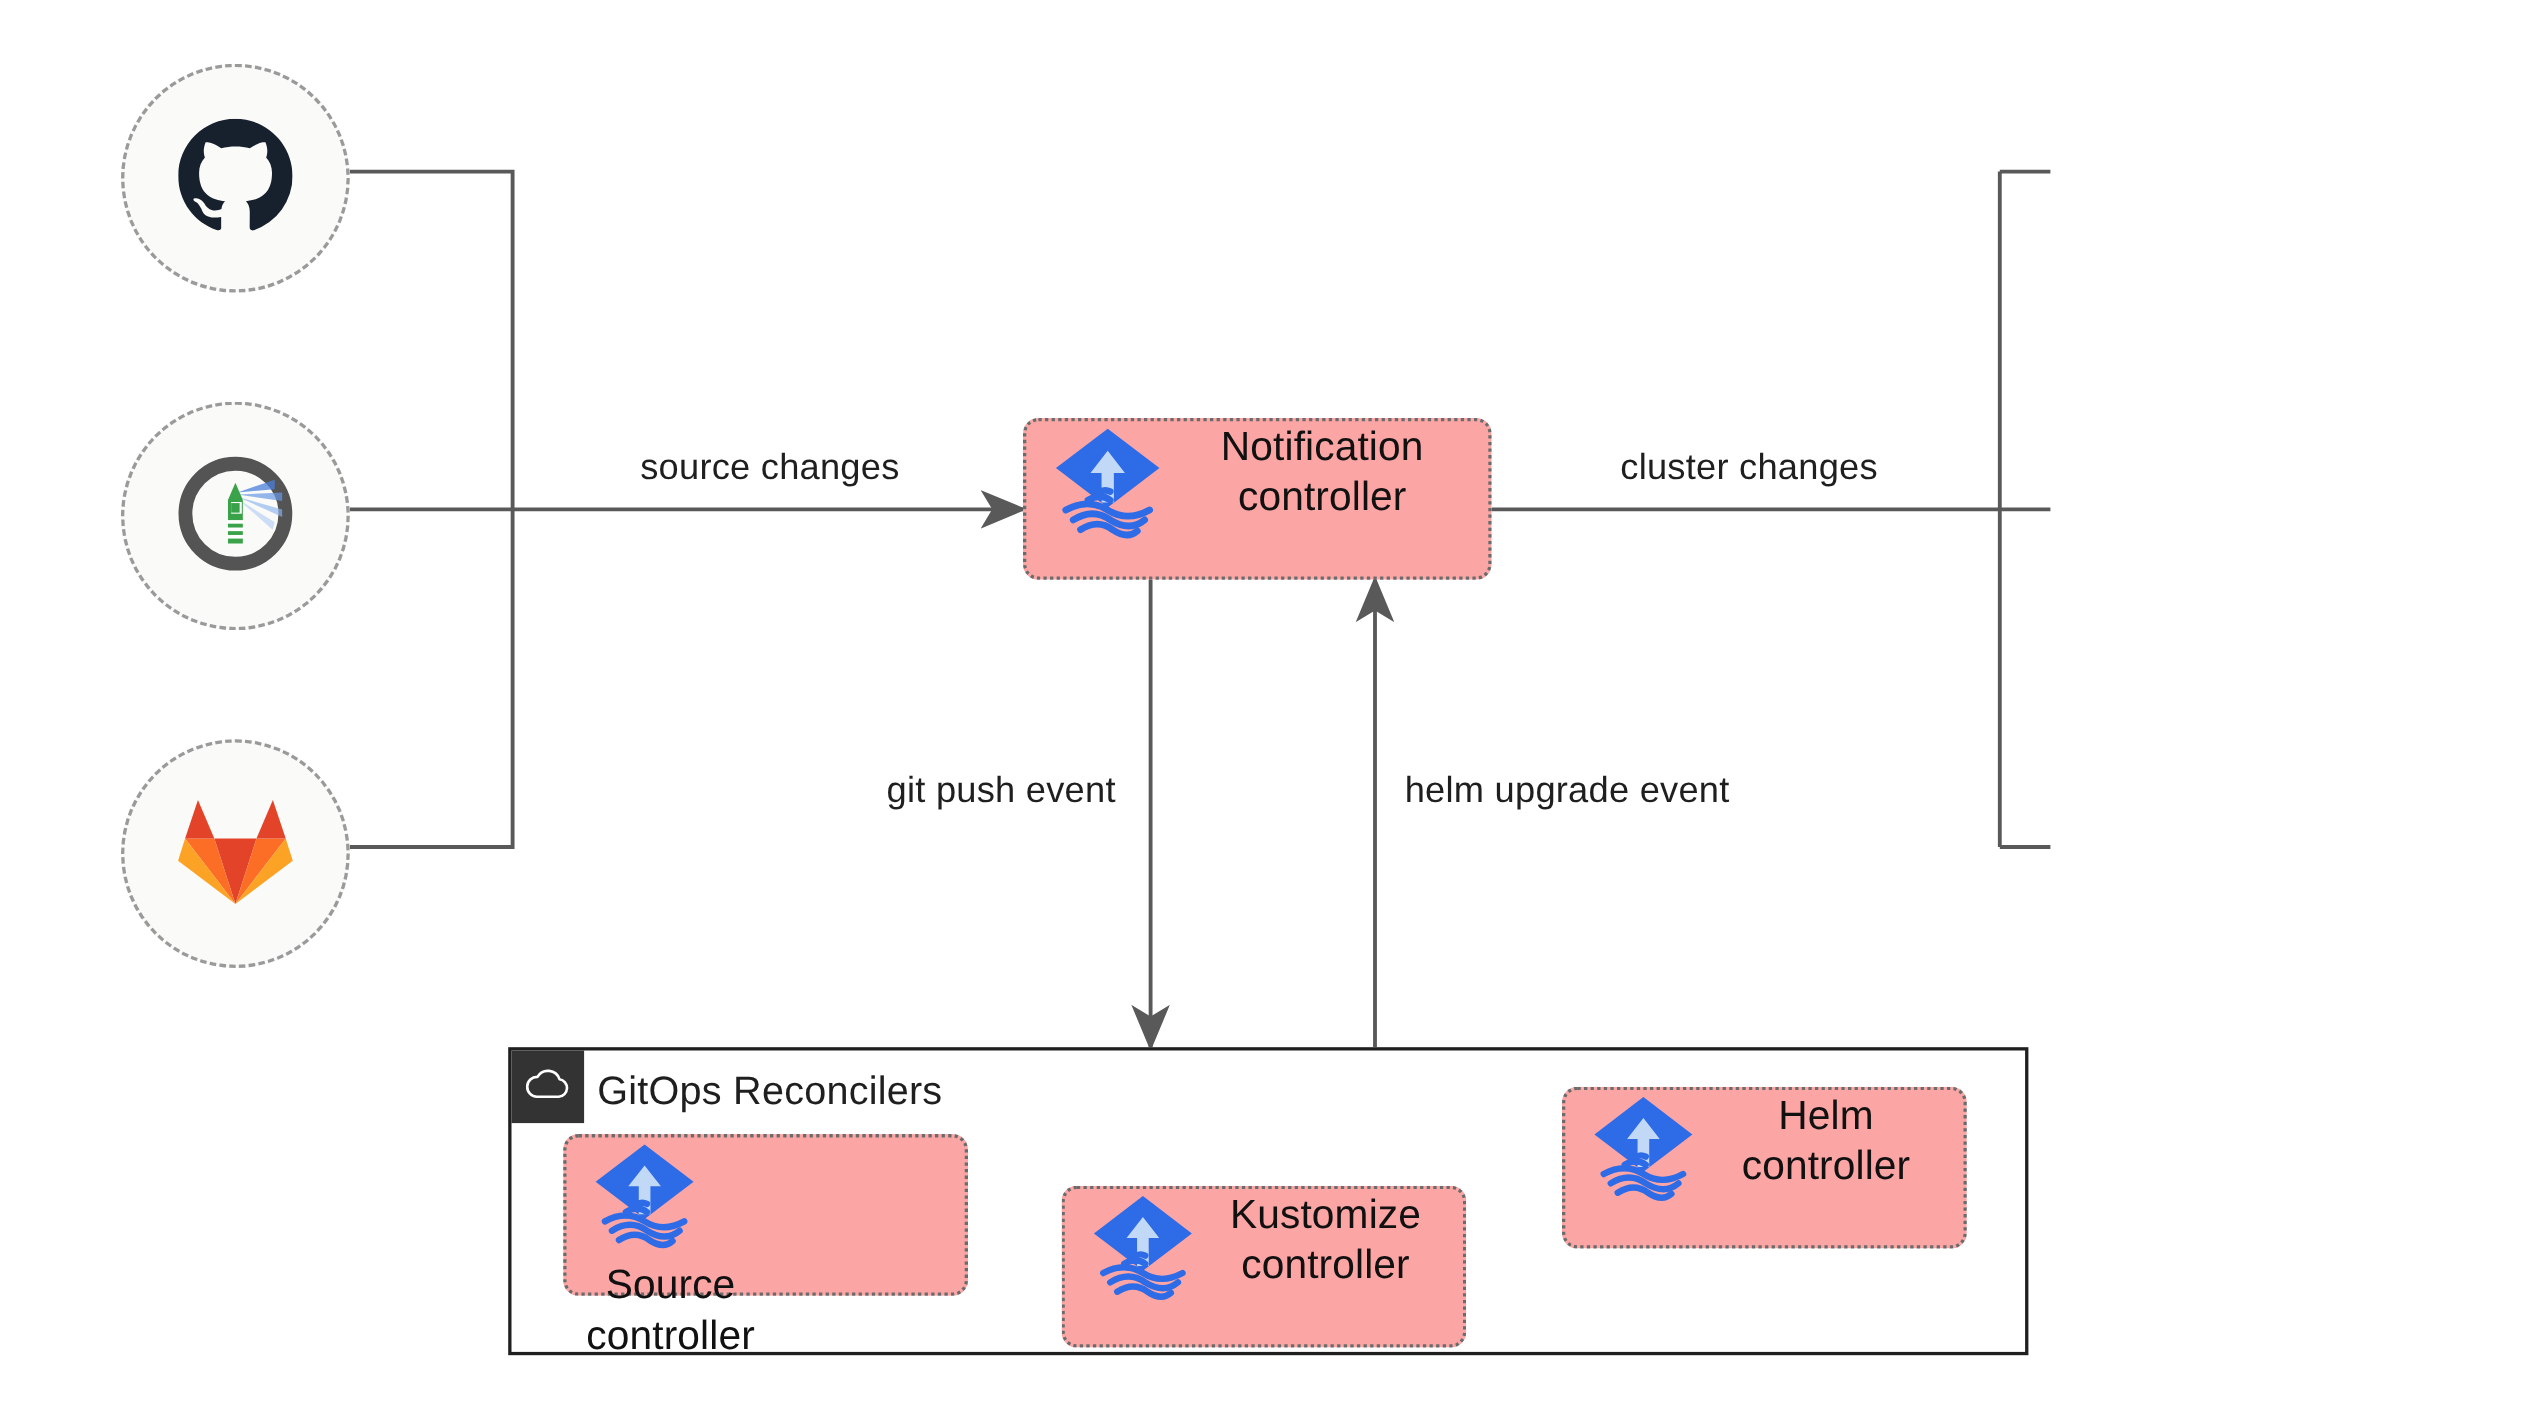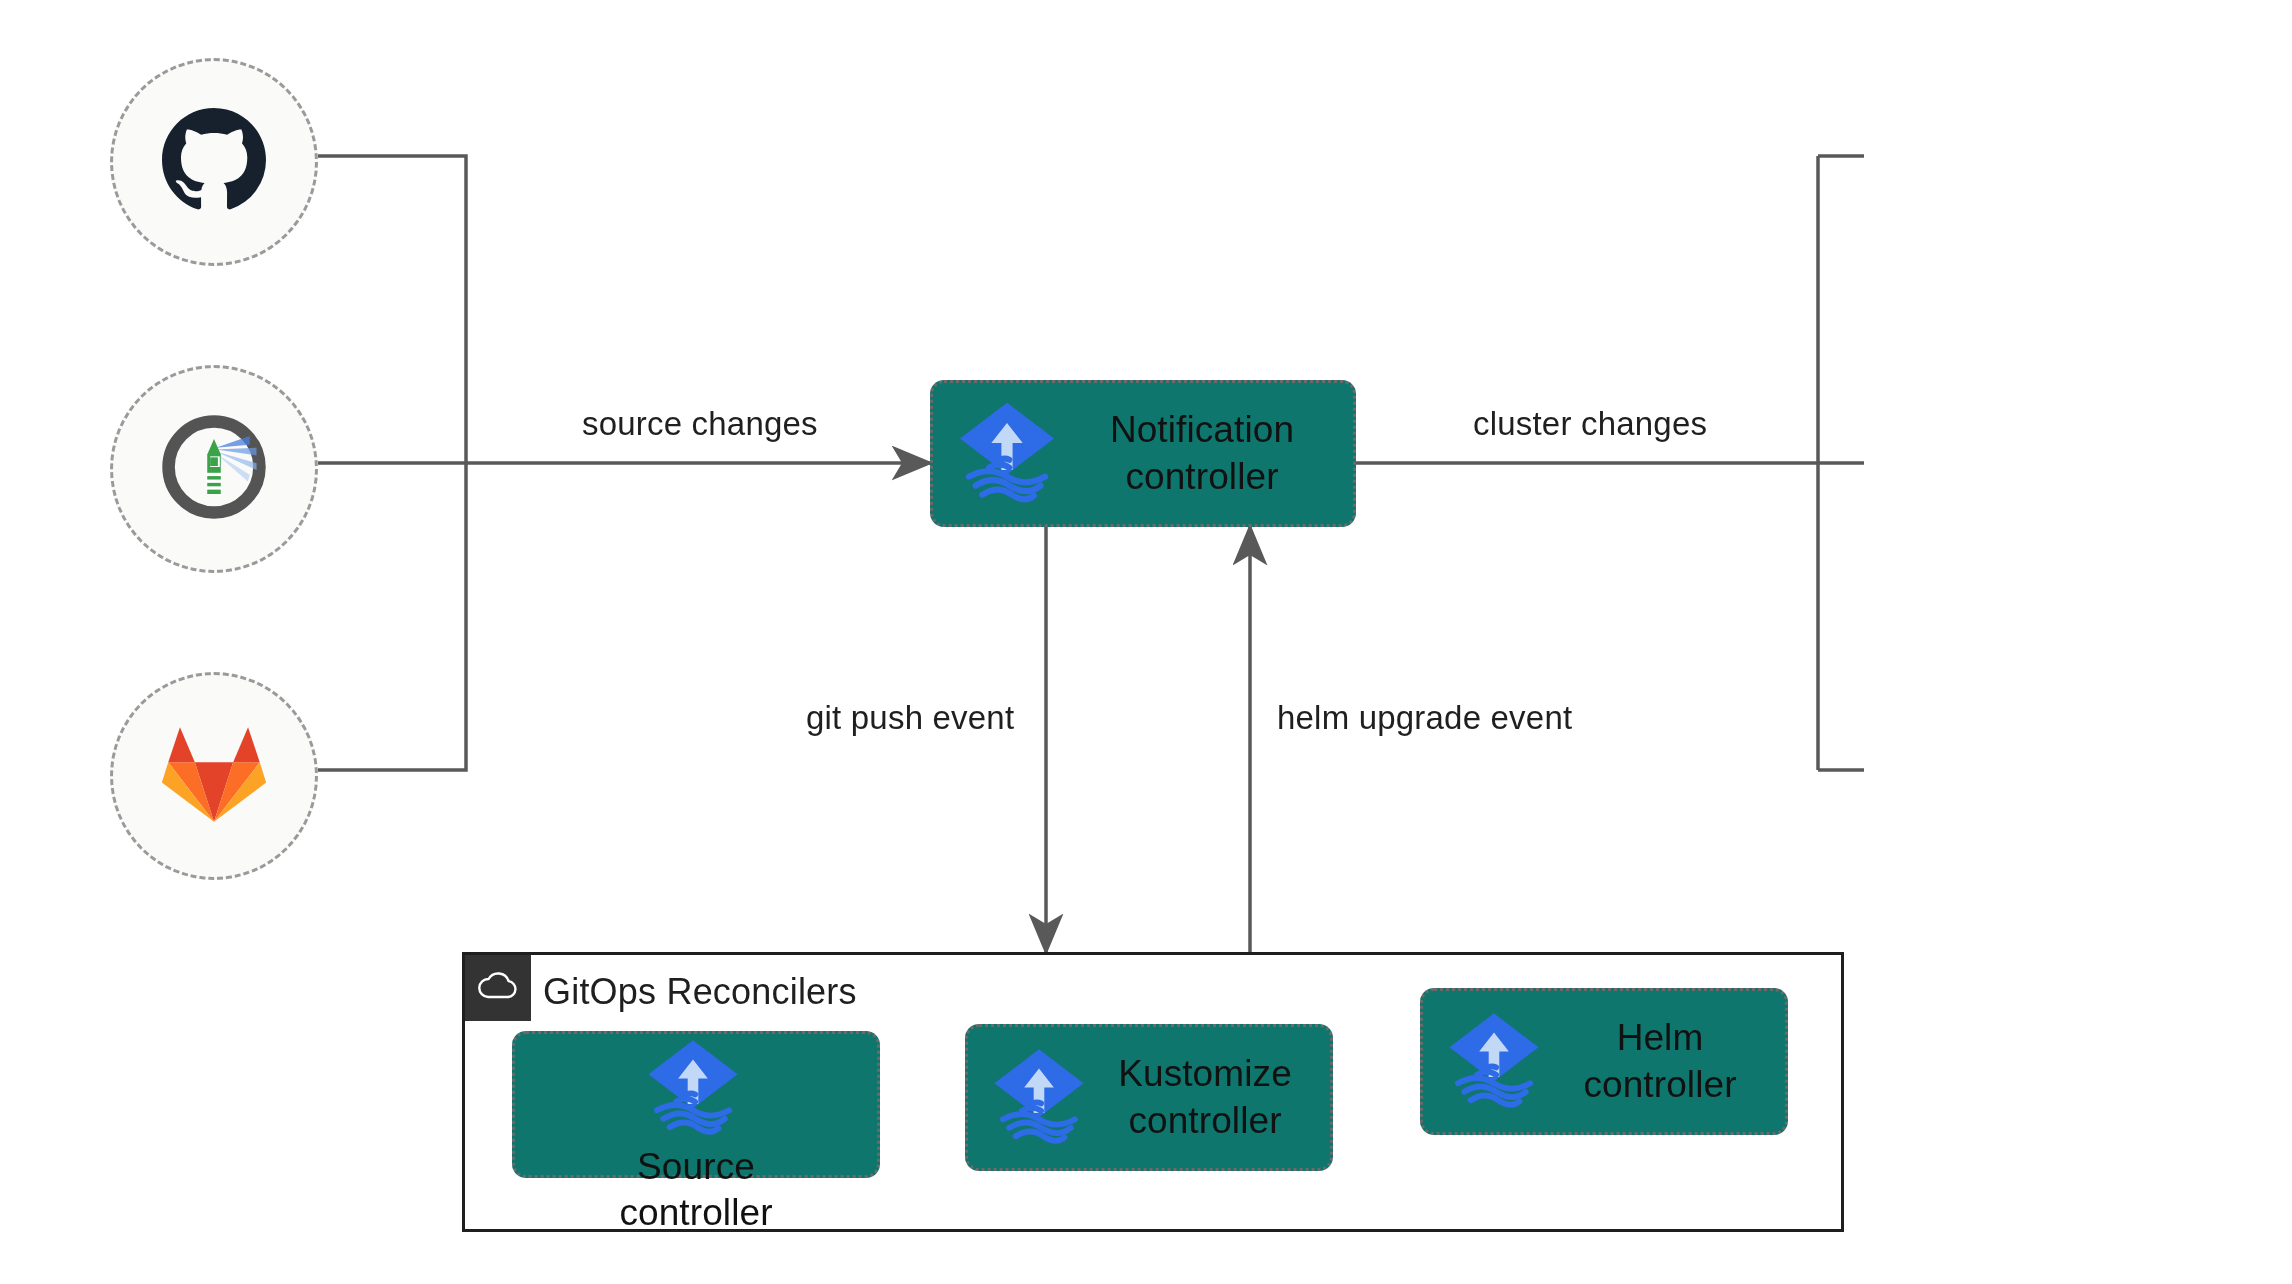--- a/index.html
+++ b/index.html
@@ -22,25 +22,25 @@
     border-radius:50%;
     background:#fafaf8;
     border:3px dashed #9a9a9a;
     box-sizing:border-box;
     display:flex;align-items:center;justify-content:center;
   }
   .circle-node .glyph{display:block;}
 
   
   .ctrl-box{
-    background:#0f766e;
+    background:#fca5a5;
     border:3px dotted #6b6b6b;
     border-radius:14px;
     box-sizing:border-box;
-    display:flex;align-items:center;
+    display:flex;align-items:flex-start;
     padding:0 18px;
   }
   .ctrl-box .flux-mark{flex:0 0 auto;margin-right:6px;}
   .ctrl-box .ctrl-label{
     flex:1 1 auto;
     text-align:center;
     color:#111111;
     line-height:1.25;
     font-size:37px;
     white-space:pre-line;
@@ -245,21 +245,21 @@
           <path d="M28 88 Q42 79 54 88 Q66 96 74 89"></path>
           <path d="M34 64 Q44 58 52 64"></path>
           <path d="M44 57 Q48 55 52 57"></path>
         </g>
       </svg>
     </span>
     <span class="ctrl-label">Source
 controller</span>
   </div>
 
-  <div class="node ctrl-box" style="left:965px;top:1024px;width:368px;height:147px;">
+  <div class="node ctrl-box" style="left:965px;top:1078px;width:368px;height:147px;">
     <span class="flux-mark">
       <svg width="106" height="106" viewBox="0 0 100 100">
         <path d="M50 6 L92 38 L50 70 L8 38 Z" fill="#2e6be6"></path>
         <path d="M50 24 L64 42 L55 42 L55 66 L45 66 L45 42 L36 42 Z" fill="#c2d8f7"></path>
         <g stroke="#2e6be6" stroke-width="5.5" fill="none" stroke-linecap="round">
           <path d="M16 72 Q34 62 50 72 Q66 82 84 72"></path>
           <path d="M22 80 Q38 70 52 80 Q68 90 80 80"></path>
           <path d="M28 88 Q42 79 54 88 Q66 96 74 89"></path>
           <path d="M34 64 Q44 58 52 64"></path>
           <path d="M44 57 Q48 55 52 57"></path>

